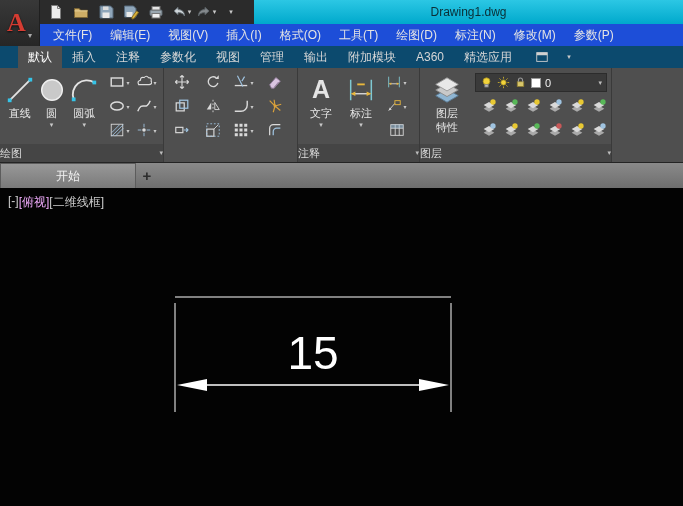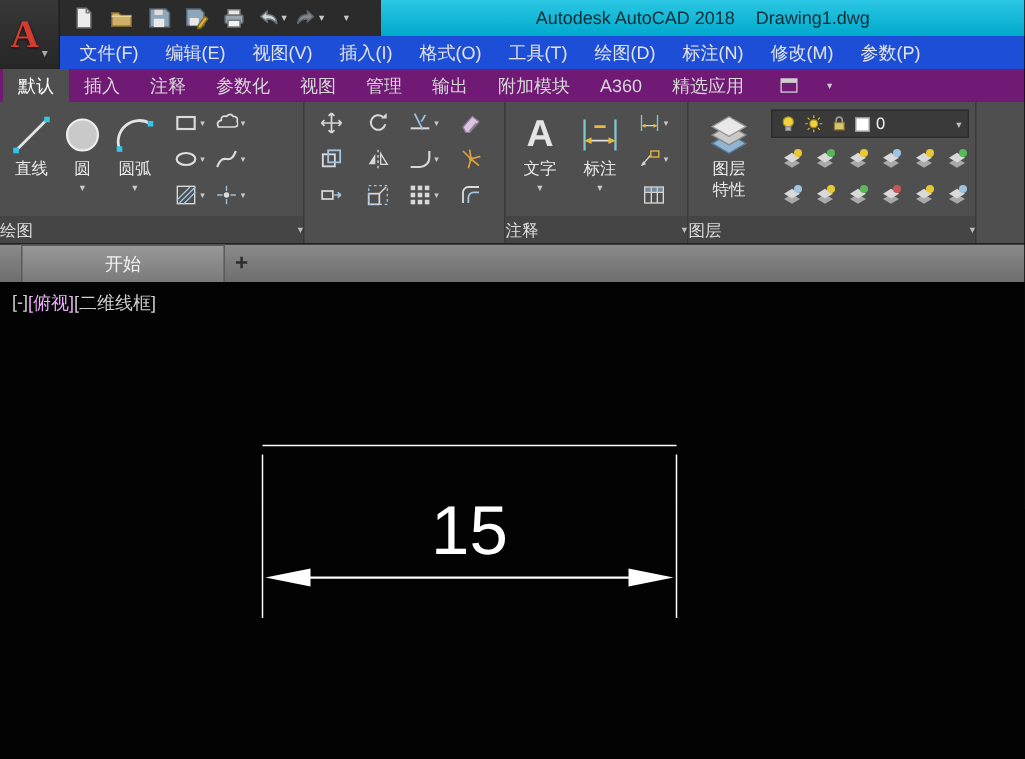--- a/index.html
+++ b/index.html
@@ -22,21 +22,21 @@
   .qat { width:214px; display:flex; align-items:center; padding-left:4px; gap:1px; background:#2b2b2b; }
   .qbtn { min-width:24px; height:22px; gap:1px; }
   .qicon { width:16px; height:16px; }
   .mini-caret { font-size:7px; color:#c9c9c9; }
   .title-cyan { flex:1; background:linear-gradient(#2cc7e4,#00a9cc); display:flex; align-items:center;
                 justify-content:center; gap:14px; color:#0b2e36; font-size:12px; }
   .menubar { height:22px; display:flex; align-items:center; background:#1d4ed8; padding-left:4px; }
   .menu-item { padding:0 9px; color:#e4e4e4; font-size:12px; height:22px; display:flex; align-items:center; }
 
   
-  .ribbon-tabs { height:22px; background:#701a75; display:flex; align-items:stretch; padding-left:2px; }
+  .ribbon-tabs { height:22px; background:#0c4a6e; display:flex; align-items:stretch; padding-left:18px; }
   .rtab { padding:0 10px; display:flex; align-items:center; color:#d6d6d6; font-size:12px; }
   .rtab.active { background:#4f4f4f; color:#ffffff; }
   .ribbon-extra { display:flex; align-items:center; gap:3px; margin-left:8px; }
   .ribbon-extra .qicon { width:14px; height:14px; }
 
   
   .ribbon { height:94px; background:#4f4f4f; display:flex; }
   .panel { display:flex; flex-direction:column; border-right:1px solid #3a3a3a; }
   .pcontent { height:76px; display:flex; padding:2px 3px 0; }
   .plabel { height:18px; background:#454545; display:flex; align-items:center; justify-content:space-between;
@@ -61,21 +61,21 @@
                  display:flex; align-items:center; gap:4px; padding:0 4px; }
   .licon { width:13px; height:13px; }
   .swatch { width:10px; height:10px; background:#ffffff; border:1px solid #999; }
   .lname { color:#f0f0f0; font-size:11px; flex:1; }
   .combo-caret { font-size:7px; color:#bdbdbd; }
   .layer-tools { display:grid; grid-template-columns:repeat(6,22px); grid-template-rows:repeat(2,24px); margin-top:2px; }
   .spacer { flex:1; border-right:none; }
 
   
   .filetabs { height:26px; background:linear-gradient(#8a8a8a,#6e6e6e); display:flex; align-items:stretch;
-              border-top:1px solid #242424; padding-left:14px; }
+              border-top:1px solid #242424; padding-left:0; }
   .ftab { display:flex; align-items:center; justify-content:center; gap:8px; font-size:12px; }
   .ftab.start { width:136px; background:linear-gradient(#989898,#7a7a7a); color:#f2f2f2;
                 border:1px solid #5c5c5c; border-bottom:none; }
   .ftab.active { width:126px; background:#2f2f2f; color:#ffffff; border:1px solid #222; border-bottom:none; }
   .tclose { color:#b5b5b5; font-size:13px; line-height:1; }
   .ftab-new { width:22px; display:flex; align-items:center; justify-content:center; color:#2d2d2d;
               font-size:15px; font-weight:bold; }
 
   
   .canvas { position:relative; width:683px; height:318px; background:#030303; }
@@ -309,21 +309,20 @@
               <svg class="qicon">
                 <use href="#i-redo" xlink:href="#i-redo"></use>
               </svg>
               <span class="mini-caret">▾</span>
             </button>
           <button class="qbtn">
               <span class="mini-caret">▾</span>
             </button>
         </div>
         <div class="title-cyan">
-          <span>Autodesk AutoCAD 2018</span>
           <span>Drawing1.dwg</span>
         </div>
       </div>
       <div class="menubar">
         <span class="menu-item">文件(F)</span>
         <span class="menu-item">编辑(E)</span>
         <span class="menu-item">视图(V)</span>
         <span class="menu-item">插入(I)</span>
         <span class="menu-item">格式(O)</span>
         <span class="menu-item">工具(T)</span>
@@ -353,21 +352,21 @@
           </svg>
         </button>
       <button class="qbtn">
           <span class="mini-caret">▾</span>
         </button>
     </span>
   </div>
 
   <div class="ribbon">
 
-    <div class="panel" style="width:203px">
+    <div class="panel" style="width:164px">
       <div class="pcontent">
         <button class="bigbtn" style="width:36px">
           <svg class="bicon">
               <use href="#i-line" xlink:href="#i-line"></use>
             </svg>
           <span class="blabel">直线</span>
         </button>
         <button class="bigbtn" style="width:32px">
           <svg class="bicon">
               <use href="#i-circle" xlink:href="#i-circle"></use>

